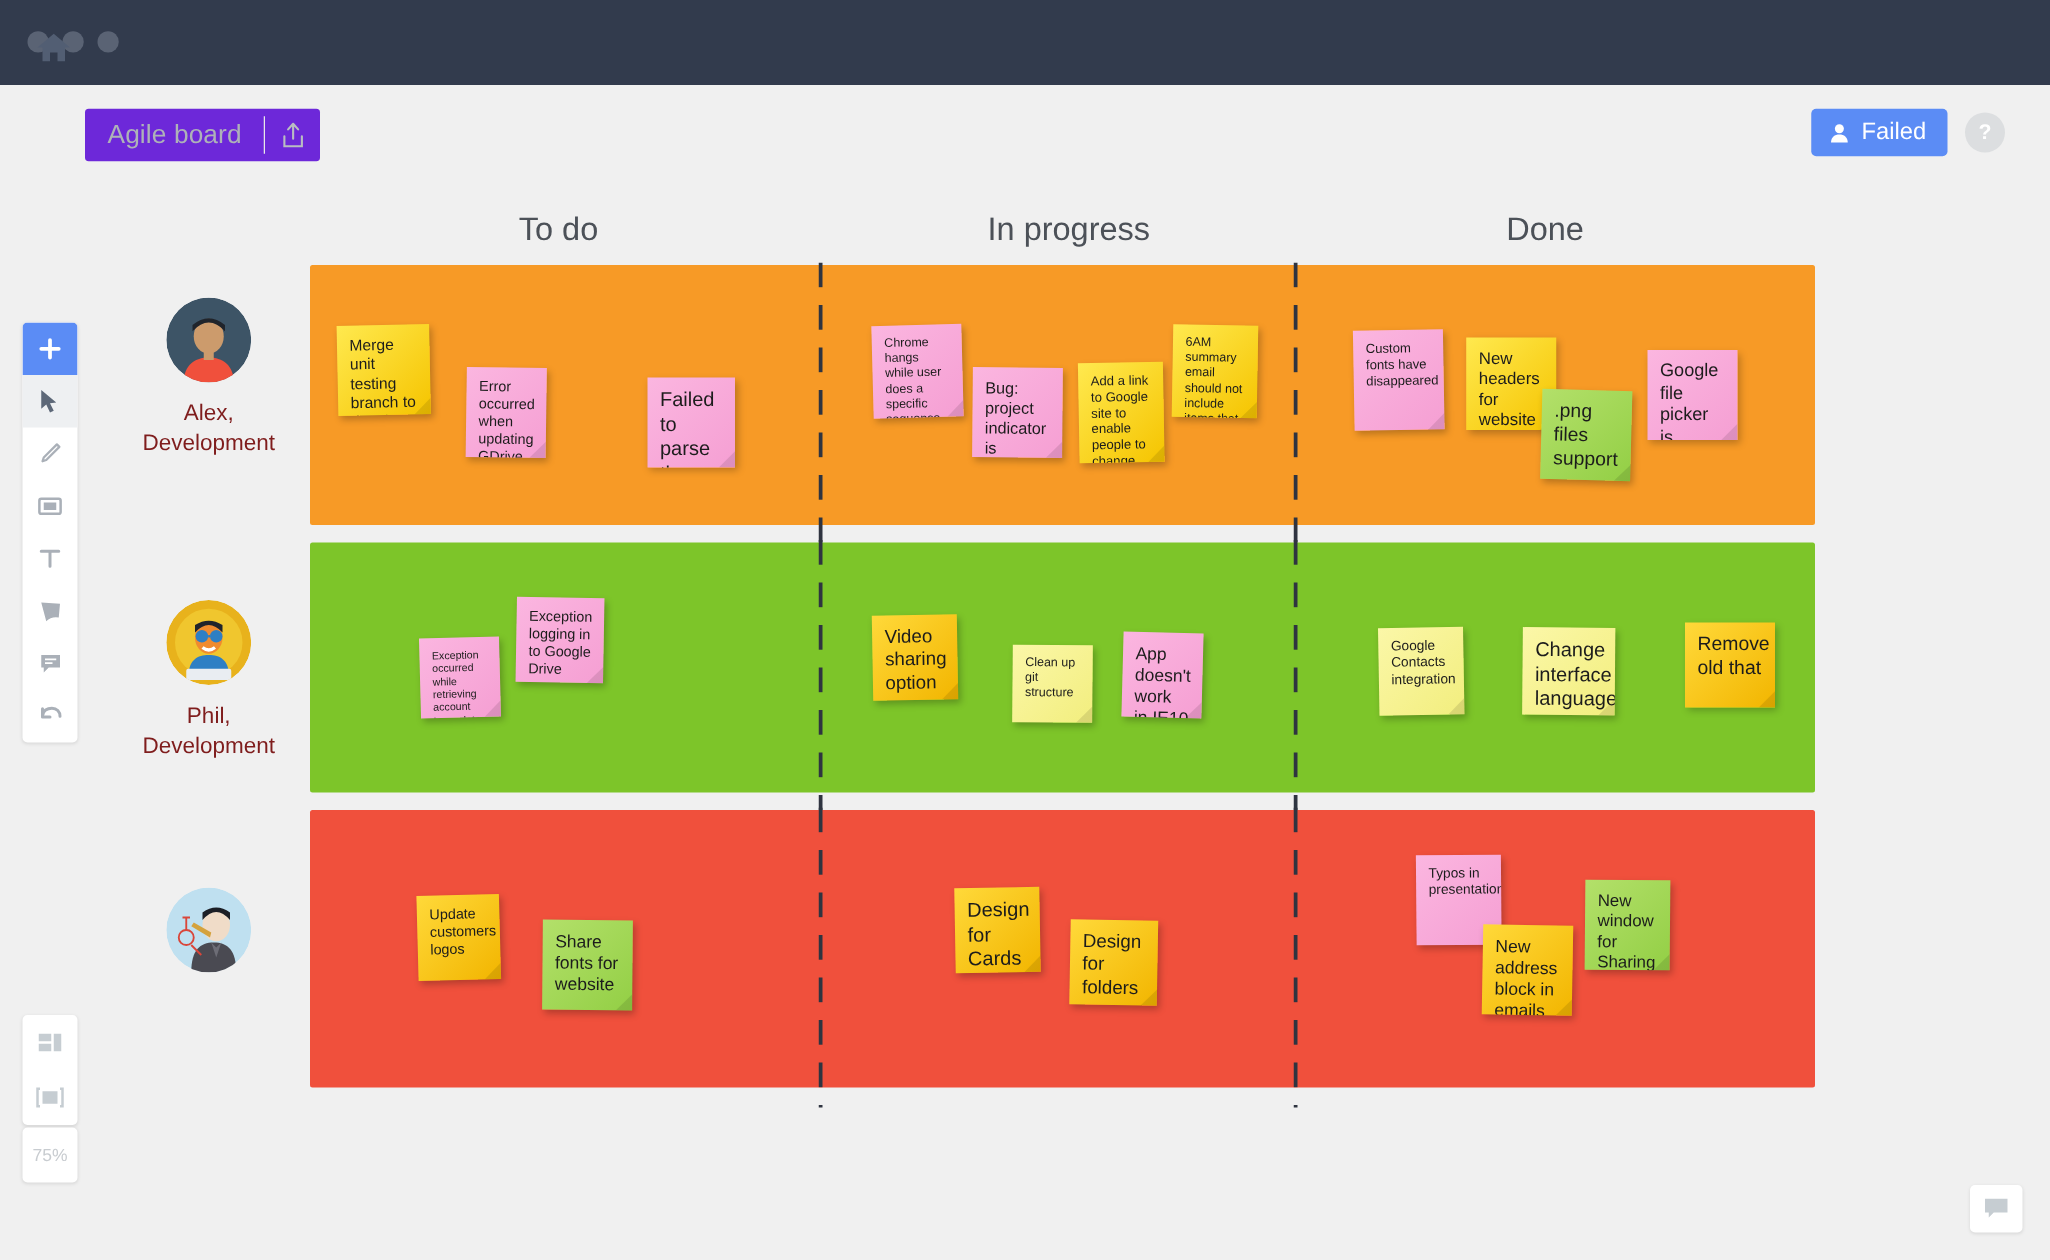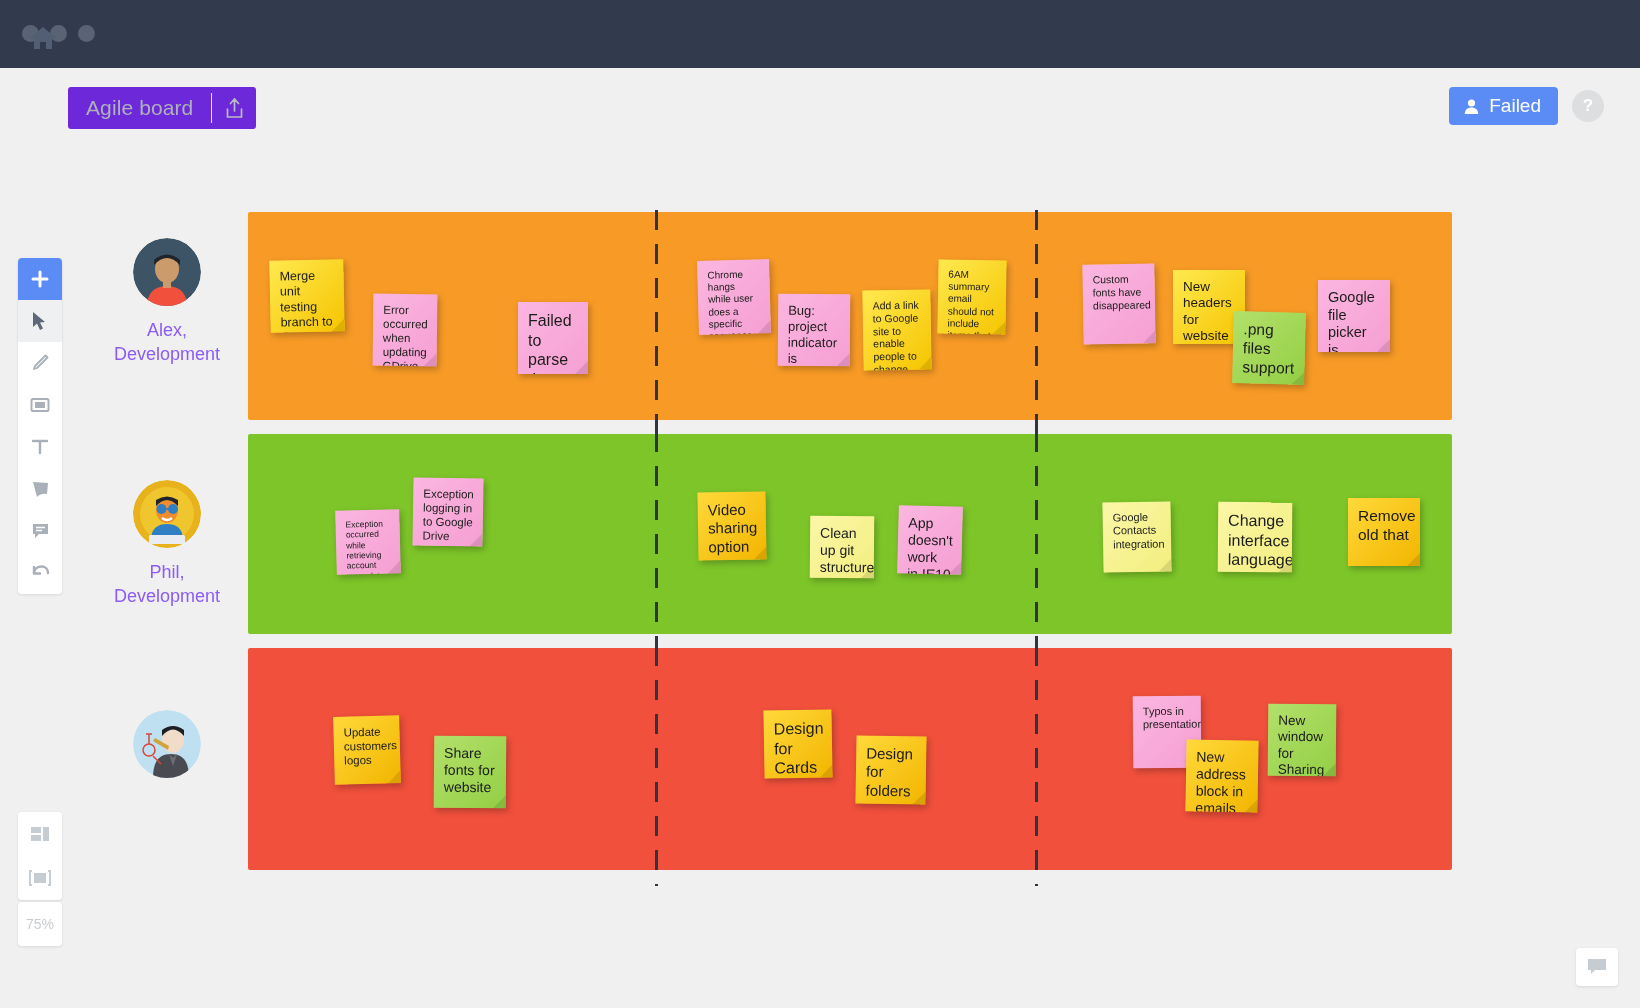--- a/index.html
+++ b/index.html
@@ -104,21 +104,21 @@
     background-size: 3px 34px; background-repeat: repeat-y;
   }
 
   
   .person { position: absolute; width: 150px; text-align: center; }
   .avatar {
     width: 68px; height: 68px; border-radius: 50%; margin: 0 auto 12px;
     position: relative; overflow: hidden;
   }
   .person-name {
-    font-size: 18px; color: #8b5cf6; line-height: 1.35; white-space: pre-line;
+    font-size: 18px; color: #7f1d1d; line-height: 1.35; white-space: pre-line;
   }
 
   
   .note {
     position: absolute;
     box-shadow: 2px 3px 6px rgba(0,0,0,.25);
     padding: 9px 10px;
     color: #1c1c1c;
     line-height: 1.22;
     overflow: hidden;
@@ -244,20 +244,25 @@
   <div class="zoomlevel">
     <span>75%</span>
   </div>
 
   <div class="chat-btn">
     <svg width="22" height="20" viewBox="0 0 22 20">
       <path d="M2 2 L20 2 L20 13 L9 13 L5 17 L5 13 L2 13 Z" fill="#c6cdd2"></path>
     </svg>
   </div>
 
+  <div class="col-headers">
+      <div class="col-header" style="left: 415px;">To do</div>
+      <div class="col-header" style="left: 790px;">In progress</div>
+      <div class="col-header" style="left: 1205px;">Done</div>
+    </div>
 
   <div class="swimlanes">
       <div class="lane l0">
         <div class="divider" style="left: 407px;"></div>
         <div class="divider" style="left: 787px;"></div>
         <div class="note c-yellow" style="left: 22px; top: 48px; width: 74px; height: 72px; font-size: 12.5px; transform: rotate(-1.2deg);">Merge unit testing branch to develop</div>
         <div class="note c-pink" style="left: 125px; top: 82px; width: 64px; height: 72px; font-size: 11.5px; transform: rotate(0.8deg);">Error occurred when updating GDrive file</div>
         <div class="note c-pink" style="left: 270px; top: 90px; width: 70px; height: 72px; font-size: 16px; transform: rotate(0deg);">Failed to parse the title</div>
         <div class="note c-pink" style="left: 450px; top: 48px; width: 72px; height: 74px; font-size: 10px; transform: rotate(-1.5deg);">Chrome hangs while user does a specific sequence on a public template</div>
         <div class="note c-pink" style="left: 530px; top: 82px; width: 72px; height: 72px; font-size: 13px; transform: rotate(0.5deg);">Bug: project indicator is always active</div>
@@ -267,34 +272,34 @@
         <div class="note c-yellow" style="left: 925px; top: 58px; width: 72px; height: 74px; font-size: 13.5px; transform: rotate(0deg);">New headers for website pages</div>
         <div class="note c-green" style="left: 985px; top: 100px; width: 72px; height: 72px; font-size: 15.5px; transform: rotate(1.5deg);">.png files support</div>
         <div class="note c-pink" style="left: 1070px; top: 68px; width: 72px; height: 72px; font-size: 14.5px; transform: rotate(0deg);">Google file picker is broken</div>
       </div>
       <div class="lane l1">
         <div class="divider" style="left: 407px;"></div>
         <div class="divider" style="left: 787px;"></div>
         <div class="note c-pink" style="left: 88px; top: 76px; width: 64px; height: 64px; font-size: 8.5px; transform: rotate(-1.5deg);">Exception occurred while retrieving account team data. java.lang.NullPointerException</div>
         <div class="note c-pink" style="left: 165px; top: 44px; width: 70px; height: 68px; font-size: 11.5px; transform: rotate(1deg);">Exception logging in to Google Drive</div>
         <div class="note c-gold" style="left: 450px; top: 58px; width: 68px; height: 68px; font-size: 15px; transform: rotate(-1deg);">Video sharing option</div>
-        <div class="note c-pale" style="left: 562px; top: 82px; width: 64px; height: 62px; font-size: 14px; transform: rotate(0.5deg);">Clean up git structure</div>
+        <div class="note c-pale" style="left: 562px; top: 82px; width: 64px; height: 62px; font-size: 10px; transform: rotate(0.5deg);">Clean up git structure</div>
         <div class="note c-pink" style="left: 650px; top: 72px; width: 64px; height: 68px; font-size: 14px; transform: rotate(1.5deg);">App doesn't work in IE10</div>
         <div class="note c-pale" style="left: 855px; top: 68px; width: 68px; height: 70px; font-size: 11px; transform: rotate(-1deg);">Google Contacts integration</div>
         <div class="note c-pale" style="left: 970px; top: 68px; width: 74px; height: 70px; font-size: 16px; transform: rotate(0.5deg);">Change interface language</div>
         <div class="note c-gold" style="left: 1100px; top: 64px; width: 72px; height: 68px; font-size: 15.5px; transform: rotate(0deg);">Remove old that</div>
       </div>
       <div class="lane l2">
         <div class="divider" style="left: 407px;"></div>
         <div class="divider" style="left: 787px;"></div>
         <div class="note c-gold" style="left: 86px; top: 68px; width: 66px; height: 68px; font-size: 11.5px; transform: rotate(-1.5deg);">Update customers logos</div>
         <div class="note c-green" style="left: 186px; top: 88px; width: 72px; height: 72px; font-size: 14px; transform: rotate(0.5deg);">Share fonts for website</div>
         <div class="note c-gold" style="left: 516px; top: 62px; width: 68px; height: 68px; font-size: 16px; transform: rotate(-1deg);">Design for Cards</div>
         <div class="note c-gold" style="left: 608px; top: 88px; width: 70px; height: 68px; font-size: 15px; transform: rotate(1deg);">Design for folders</div>
-        <div class="note c-pink" style="left: 885px; top: 48px; width: 68px; height: 72px; font-size: 11px; transform: rotate(-0.5deg);">Typos in presentation</div>
+        <div class="note c-pink" style="left: 885px; top: 36px; width: 68px; height: 72px; font-size: 11px; transform: rotate(-0.5deg);">Typos in presentation</div>
         <div class="note c-gold" style="left: 938px; top: 92px; width: 72px; height: 72px; font-size: 14px; transform: rotate(1deg);">New address block in emails</div>
         <div class="note c-green" style="left: 1020px; top: 56px; width: 68px; height: 72px; font-size: 13.5px; transform: rotate(0.5deg);">New window for Sharing menu</div>
       </div>
     </div>
 
 <div class="person" style="left: 92px; top: 238px;">
       <div class="avatar"><svg width="68" height="68" viewBox="0 0 68 68">
       <circle cx="34" cy="34" r="34" fill="#3d5466"></circle>
       <path d="M14 68 C14 54 23 48 34 48 C45 48 54 54 54 68 Z" fill="#f0503c"></path>
       <ellipse cx="34" cy="31" rx="12" ry="14" fill="#cc9b6c"></ellipse>

